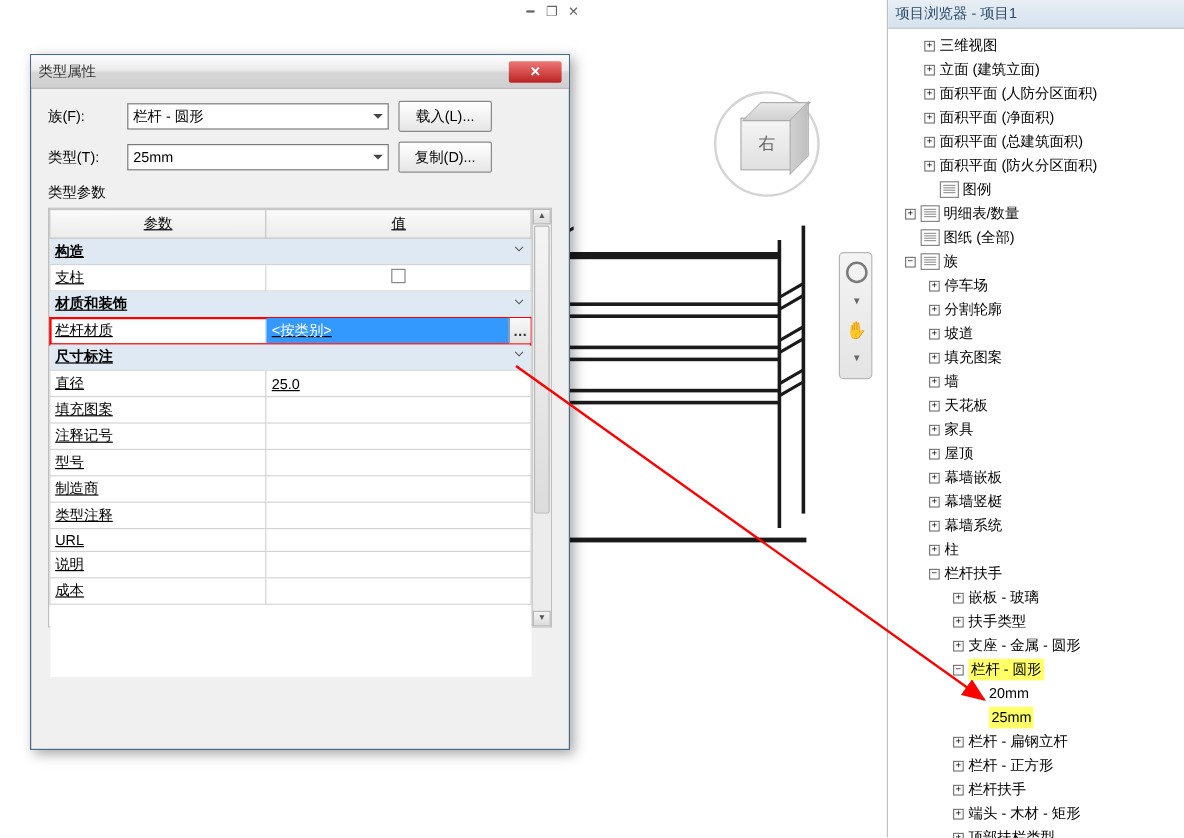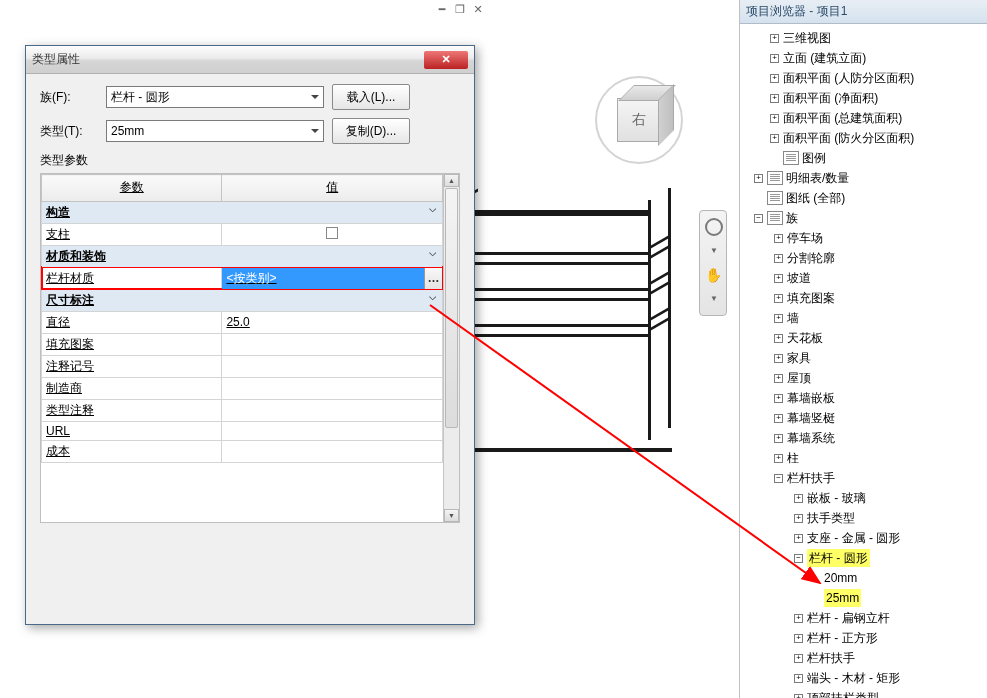--- a/index.html
+++ b/index.html
@@ -328,29 +328,37 @@
             </tr>
         <tr>
               <td>填充图案</td>
               <td></td>
             </tr>
         <tr>
               <td>注释记号</td>
               <td></td>
             </tr>
         <tr>
+              <td>型号</td>
+              <td></td>
+            </tr>
+        <tr>
               <td>制造商</td>
               <td></td>
             </tr>
         <tr>
               <td>类型注释</td>
               <td></td>
             </tr>
         <tr>
               <td>URL</td>
+              <td></td>
+            </tr>
+        <tr>
+              <td>说明</td>
               <td></td>
             </tr>
         <tr>
               <td>成本</td>
               <td></td>
             </tr>
         <tr>
               <td style="border:none;height:60px;" colspan="2"></td>
             </tr>
       </tbody>

